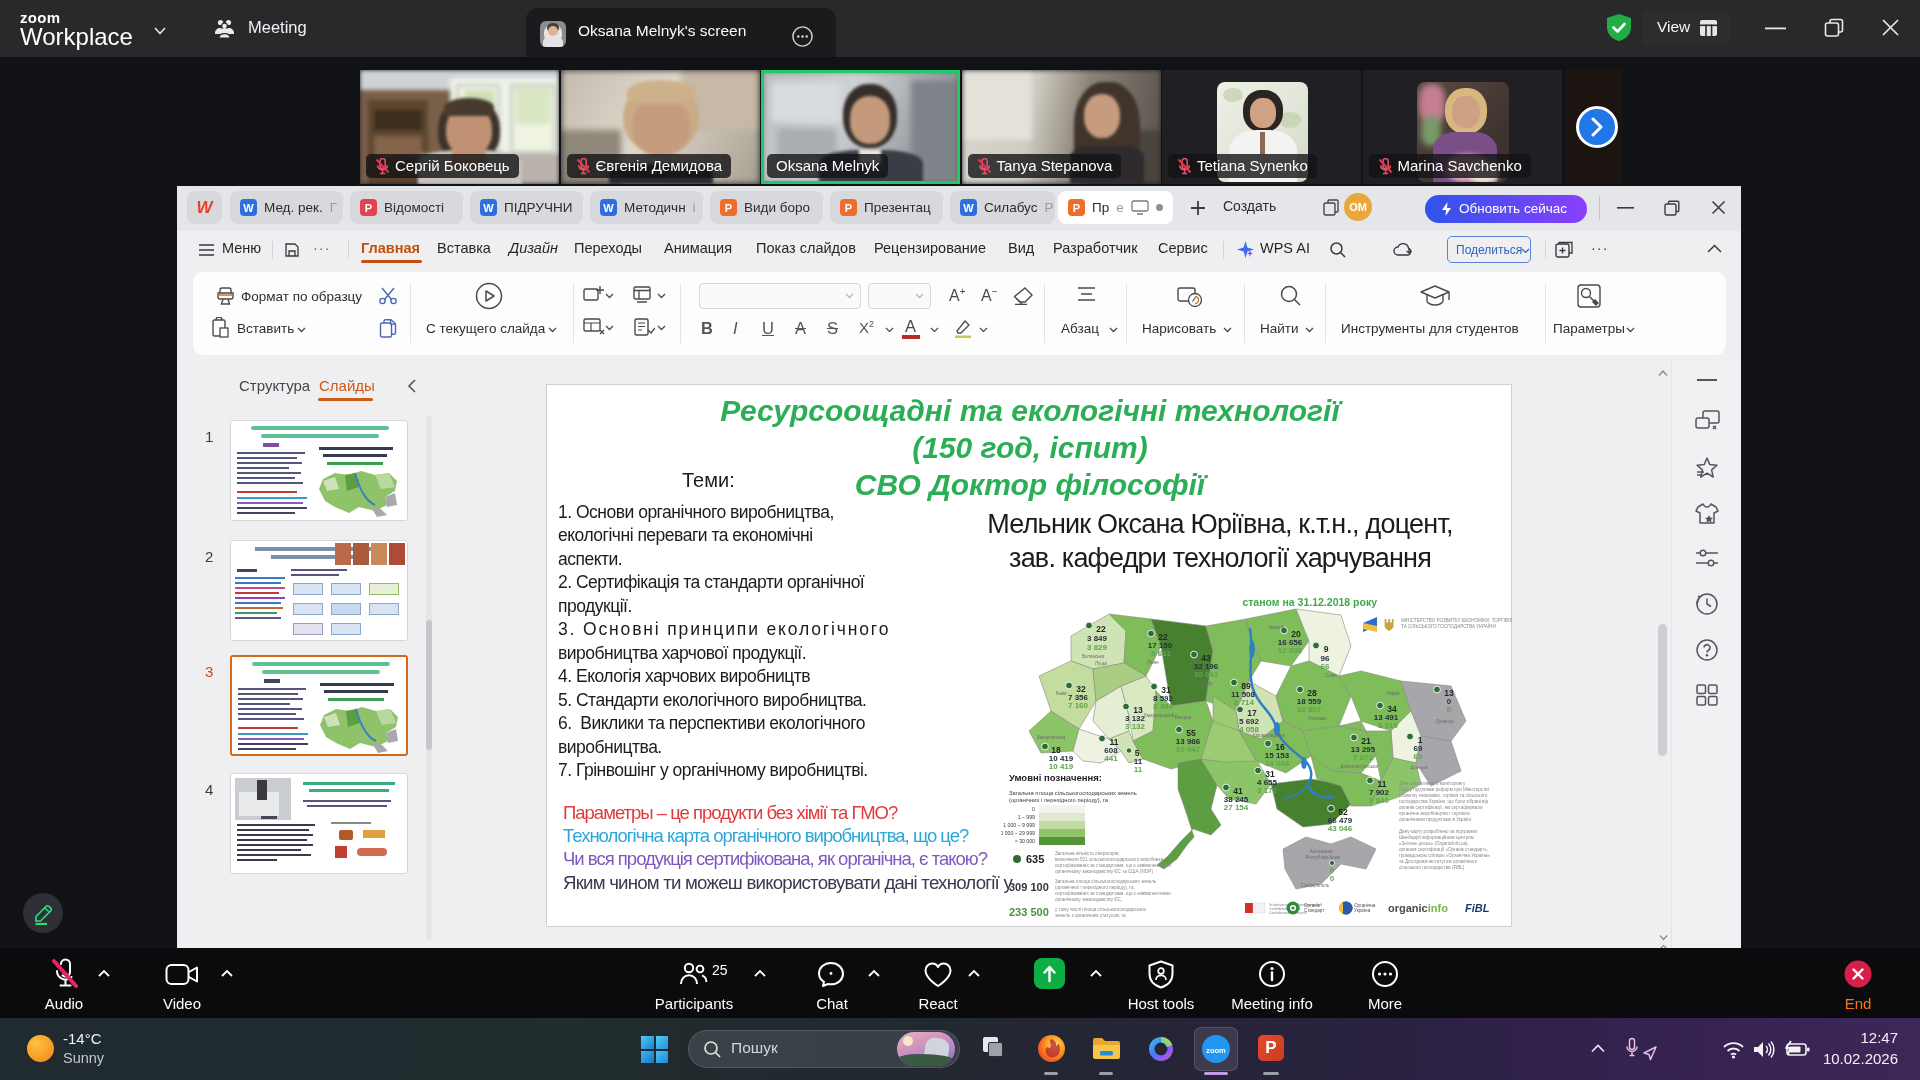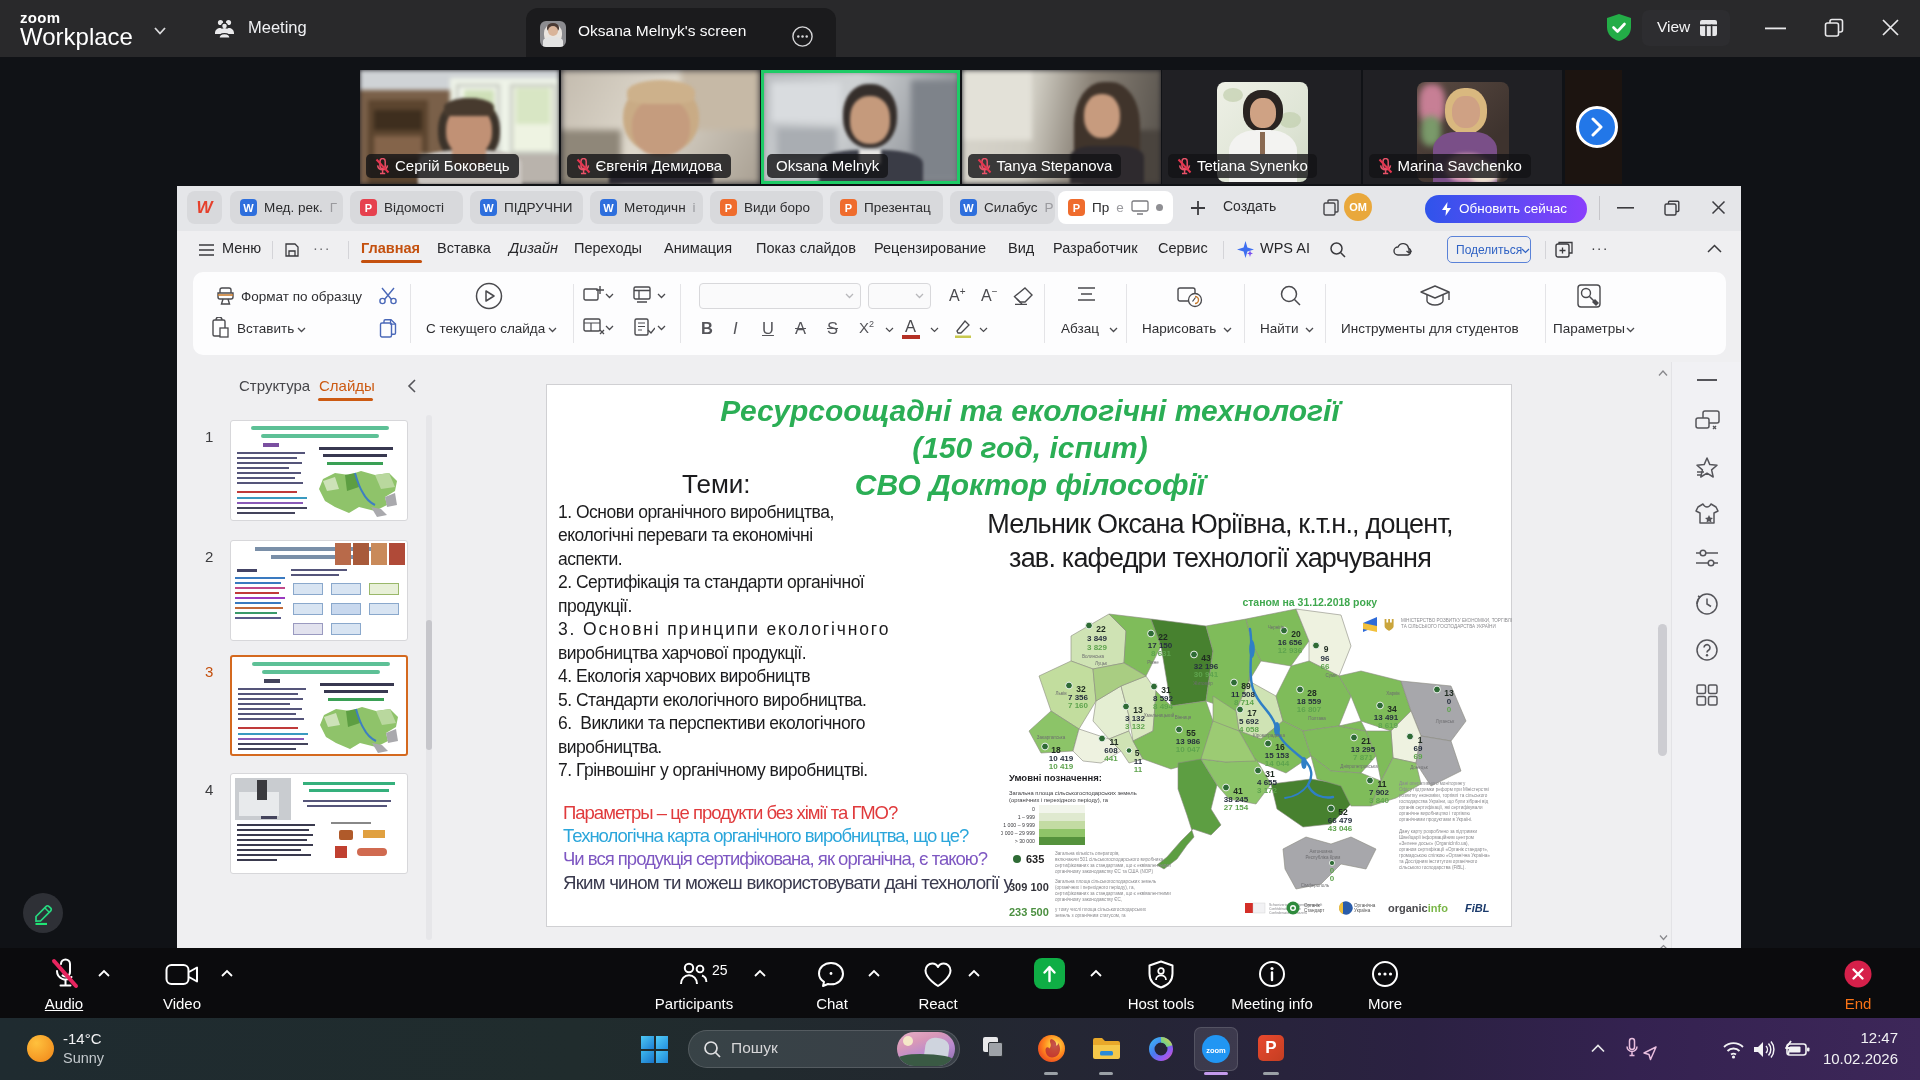--- a/index.html
+++ b/index.html
@@ -641,21 +641,21 @@
           </svg>
         <svg class="abs" style="left:1519px;top:498px;" width="22" height="22" viewBox="0 0 22 22">
             <rect x="1" y="1" width="8.5" height="8.5" rx="1.5" fill="none" stroke="#55555a" stroke-width="1.5"></rect>
             <rect x="12.5" y="1" width="8.5" height="8.5" rx="1.5" fill="none" stroke="#55555a" stroke-width="1.5"></rect>
             <rect x="1" y="12.5" width="8.5" height="8.5" rx="1.5" fill="none" stroke="#55555a" stroke-width="1.5"></rect>
             <rect x="12.5" y="12.5" width="8.5" height="8.5" rx="1.5" fill="none" stroke="#55555a" stroke-width="1.5"></rect>
           </svg>
       </div>
       <div id="slide">
         <div class="abs" style="left:0;top:7px;width:966px;text-align:center;font-size:30px;line-height:37px;font-style:italic;font-weight:bold;color:#2bae55;">Ресурсоощадні та екологічні технології<br>(150 год, іспит)<br>СВО Доктор філософії</div>
-        <div class="abs" style="left:135px;top:84px;font-size:26px;color:#1c1c1e;">Теми:</div>
+        <div class="abs" style="left:135px;top:84px;font-size:20px;color:#1c1c1e;">Теми:</div>
         <div class="abs" style="left:11px;top:116px;font-size:17.5px;line-height:23.45px;color:#1c1c1e;white-space:nowrap;letter-spacing:-0.5px;">1. Основи органічного виробництва,<br>екологічні переваги та економічні<br>аспекти.<br>2. Сертифікація та стандарти органічної<br>продукції.<br><span style="letter-spacing:1.85px;">3. Основні принципи екологічного</span><br>виробництва харчової продукції.<br>4. Екологія харчових виробництв<br>5. Стандарти екологічного виробництва.<br>6.&nbsp; Виклики та перспективи екологічного<br>виробництва.<br>7. Грінвошінг у органічному виробництві.</div>
         <div class="abs" style="left:310px;top:123px;width:726px;text-align:center;font-size:27px;line-height:33.5px;color:#1c1c1e;letter-spacing:-0.8px;">Мельник Оксана Юріївна, к.т.н., доцент,<br>зав. кафедри технології харчування</div>
         <div class="abs" style="left:640px;top:211px;width:190px;text-align:right;font-size:10.5px;font-weight:bold;color:#3fa84e;">станом на 31.12.2018 року</div>
         <div class="q qt" style="top:417px;color:#e03a3c;">Параметры – це продукти без хімії та ГМО?</div>
         <div class="q qt" style="top:440px;color:#2ba6db;">Технологічна карта органічного виробництва, що це?</div>
         <div class="q qt" style="top:463px;color:#7e57c2;">Чи вся продукція сертифікована, як органічна, є такою?</div>
         <div class="q" style="top:487px;color:#3a3a4e;font-size:18.7px;letter-spacing:-0.8px;">Яким чином ти можеш використовувати дані технології у</div>
         <div id="mapwrap" class="abs" style="left:454px;top:212px;width:520px;height:334px;">
 <svg width="520" height="334" viewBox="-20 -4 520 334" font-family="Liberation Sans, sans-serif">
 <style>
@@ -952,21 +952,21 @@
     </div>
   </div>
   <div id="zbar">
     <svg class="abs" style="left:50px;top:10px;" width="30" height="32" viewBox="0 0 30 32">
         <path d="M11 6 a4.5 4.5 0 0 1 9 0 V14 a4.5 4.5 0 0 1-7.5 3.4 M7 13 a8.5 8.5 0 0 0 14.5 6 M15.5 22 V27 M10.5 27.5 h10" stroke="#fff" stroke-width="2" fill="none" stroke-linecap="round"></path>
         <path d="M4 3 L26 28" stroke="#e8255f" stroke-width="4" stroke-linecap="round"></path>
       </svg>
     <svg class="abs" style="left:97px;top:21px;" width="14" height="9" viewBox="0 0 14 9">
         <path d="M2 7 L7 2 L12 7" stroke="#fff" stroke-width="1.8" fill="none"></path>
       </svg>
-    <div class="zlab" style="left:4px;text-decoration:underline;">Audio</div>
+    <div class="zlab" style="left:4px;">Audio</div>
     <svg class="abs" style="left:165px;top:15px;" width="36" height="24" viewBox="0 0 36 24">
         <rect x="1.5" y="2" width="22" height="19" rx="5" fill="none" stroke="#fff" stroke-width="2"></rect>
         <path d="M24 9 L32 4.5 V18.5 L24 14" fill="none" stroke="#fff" stroke-width="2" stroke-linejoin="round"></path>
       </svg>
     <svg class="abs" style="left:220px;top:21px;" width="14" height="9" viewBox="0 0 14 9">
         <path d="M2 7 L7 2 L12 7" stroke="#fff" stroke-width="1.8" fill="none"></path>
       </svg>
     <div class="zlab" style="left:122px;">Video</div>
     <svg class="abs" style="left:678px;top:12px;" width="30" height="28" viewBox="0 0 30 28">
         <circle cx="11" cy="8" r="4.2" fill="none" stroke="#fff" stroke-width="2"></circle>

